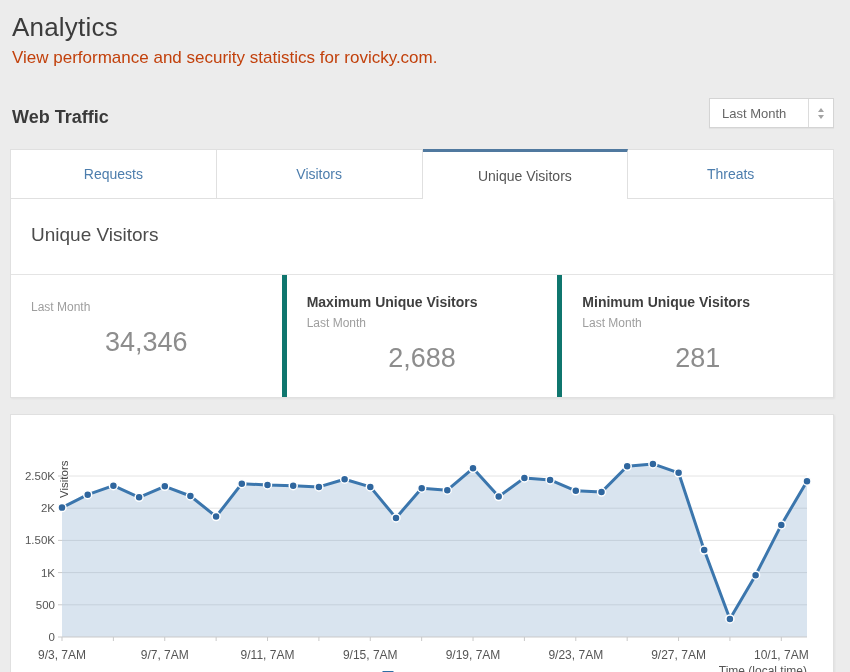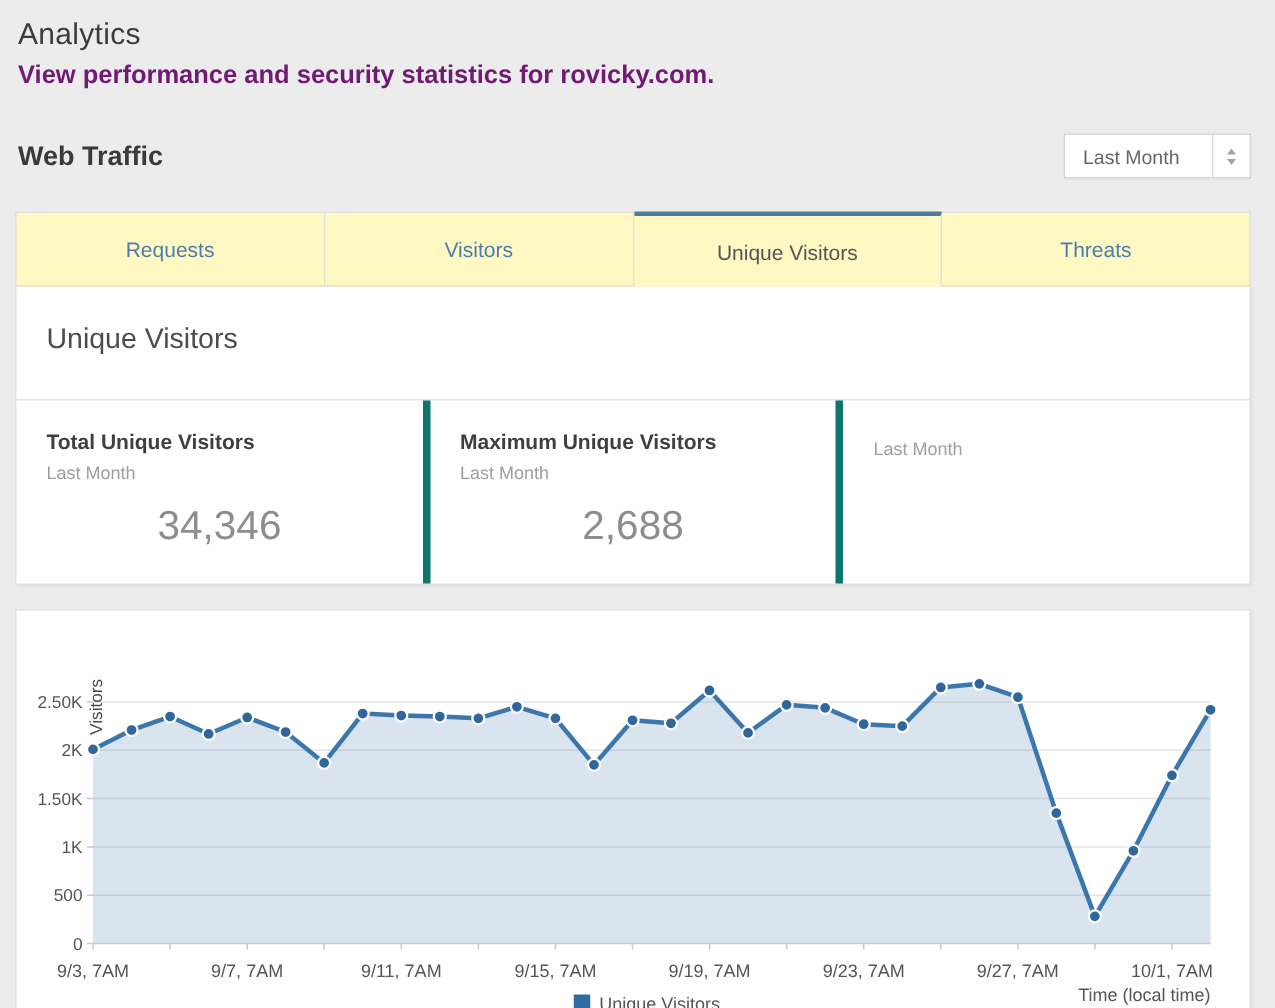--- a/index.html
+++ b/index.html
@@ -6,39 +6,39 @@
   html, body { margin: 0; padding: 0; }
   body {
     width: 850px; height: 672px; overflow: hidden;
     background: #ececec;
     font-family: "Liberation Sans", sans-serif;
     color: #3d3d3d;
   }
   .container { width: 824px; margin-left: 10px; }
 
   
-  .page-title { font-size: 20px; font-weight: 400; color: #3c3c3c; margin: 12px 0 0 2px; letter-spacing: .2px; }
-  .page-subtitle { font-size: 17px; font-weight: 700; color: #701a75; margin: 5px 0 0 2px; }
+  .page-title { font-size: 26px; font-weight: 400; color: #3c3c3c; margin: 12px 0 0 2px; letter-spacing: .2px; }
+  .page-subtitle { font-size: 17px; font-weight: 400; color: #c2410c; margin: 5px 0 0 2px; }
 
   
-  .section-row { display: flex; justify-content: space-between; align-items: center; margin-top: 28px; height: 32px; }
+  .section-row { display: flex; justify-content: space-between; align-items: flex-end; margin-top: 28px; height: 32px; }
   .section-title { font-size: 18px; font-weight: 700; color: #3a3a3a; margin-left: 2px; }
   .period-select {
     width: 125px; height: 30px; background: #fff; border: 1px solid #d4d4d4;
     display: flex; align-items: center; cursor: pointer; box-shadow: 0 1px 1px rgba(0,0,0,.04);
   }
   .period-select .dd-label { flex: 1; padding-left: 12px; font-size: 13px; color: #666; }
   .dd-arrows { width: 25px; height: 100%; border-left: 1px solid #dcdcdc; display: flex; flex-direction: column; align-items: center; justify-content: center; }
   .arrow-up   { width: 0; height: 0; border-left: 3px solid transparent; border-right: 3px solid transparent; border-bottom: 4px solid #a3a3a3; margin-bottom: 3px; }
   .arrow-down { width: 0; height: 0; border-left: 3px solid transparent; border-right: 3px solid transparent; border-top: 4px solid #a3a3a3; }
 
   
   .tabs { display: flex; height: 50px; margin-top: 21px; }
   .tab {
-    flex: 1; background: #fef9c3; cursor: pointer;
+    flex: 1; background: #ffffff; cursor: pointer;
     border-top: 1px solid #e0e0e0; border-bottom: 1px solid #e0e0e0; border-right: 1px solid #e0e0e0;
     display: flex; align-items: center; justify-content: center;
     font-size: 14px; color: #4c7dad;
   }
   .tab:first-child { border-left: 1px solid #e0e0e0; }
   .tab.active { border-top: 3px solid #50799f; border-bottom: none; color: #555; }
 
   
   .panel { background: #fff; border: 1px solid #e0e0e0; border-top: none; box-shadow: 1px 1px 2px rgba(0,0,0,.05); }
   .panel-heading { padding: 25px 20px 28px; font-size: 19px; font-weight: 400; color: #4c4c4c; }
@@ -85,31 +85,32 @@
       </div>
     <div class="tab">
         <span>Threats</span>
       </div>
   </div>
 
   <div class="panel">
     <div class="panel-heading">Unique Visitors</div>
     <div class="stats">
       <div class="stat">
-        <div class="stat-title">Total Unique Visitors</div>
         <div class="stat-period">Last Month</div>
         <div class="stat-value">34,346</div>
       </div>
       <div class="stat">
         <div class="stat-title">Maximum Unique Visitors</div>
         <div class="stat-period">Last Month</div>
         <div class="stat-value">2,688</div>
       </div>
       <div class="stat">
+        <div class="stat-title">Minimum Unique Visitors</div>
         <div class="stat-period">Last Month</div>
+        <div class="stat-value">281</div>
       </div>
     </div>
   </div>
 
   <div class="chart-panel">
     <svg id="chart" width="822" height="270">
         <line x1="47" y1="215" x2="51" y2="215" stroke="#c9c9c9" stroke-width="1"></line>
         <text x="44" y="219" text-anchor="end" font-size="11.5" fill="#555555" class="chart-text">0</text>
         <line x1="51" y1="182.8" x2="796" y2="182.8" stroke="#e4e4e4" stroke-width="1"></line>
         <line x1="47" y1="182.8" x2="51" y2="182.8" stroke="#c9c9c9" stroke-width="1"></line>

